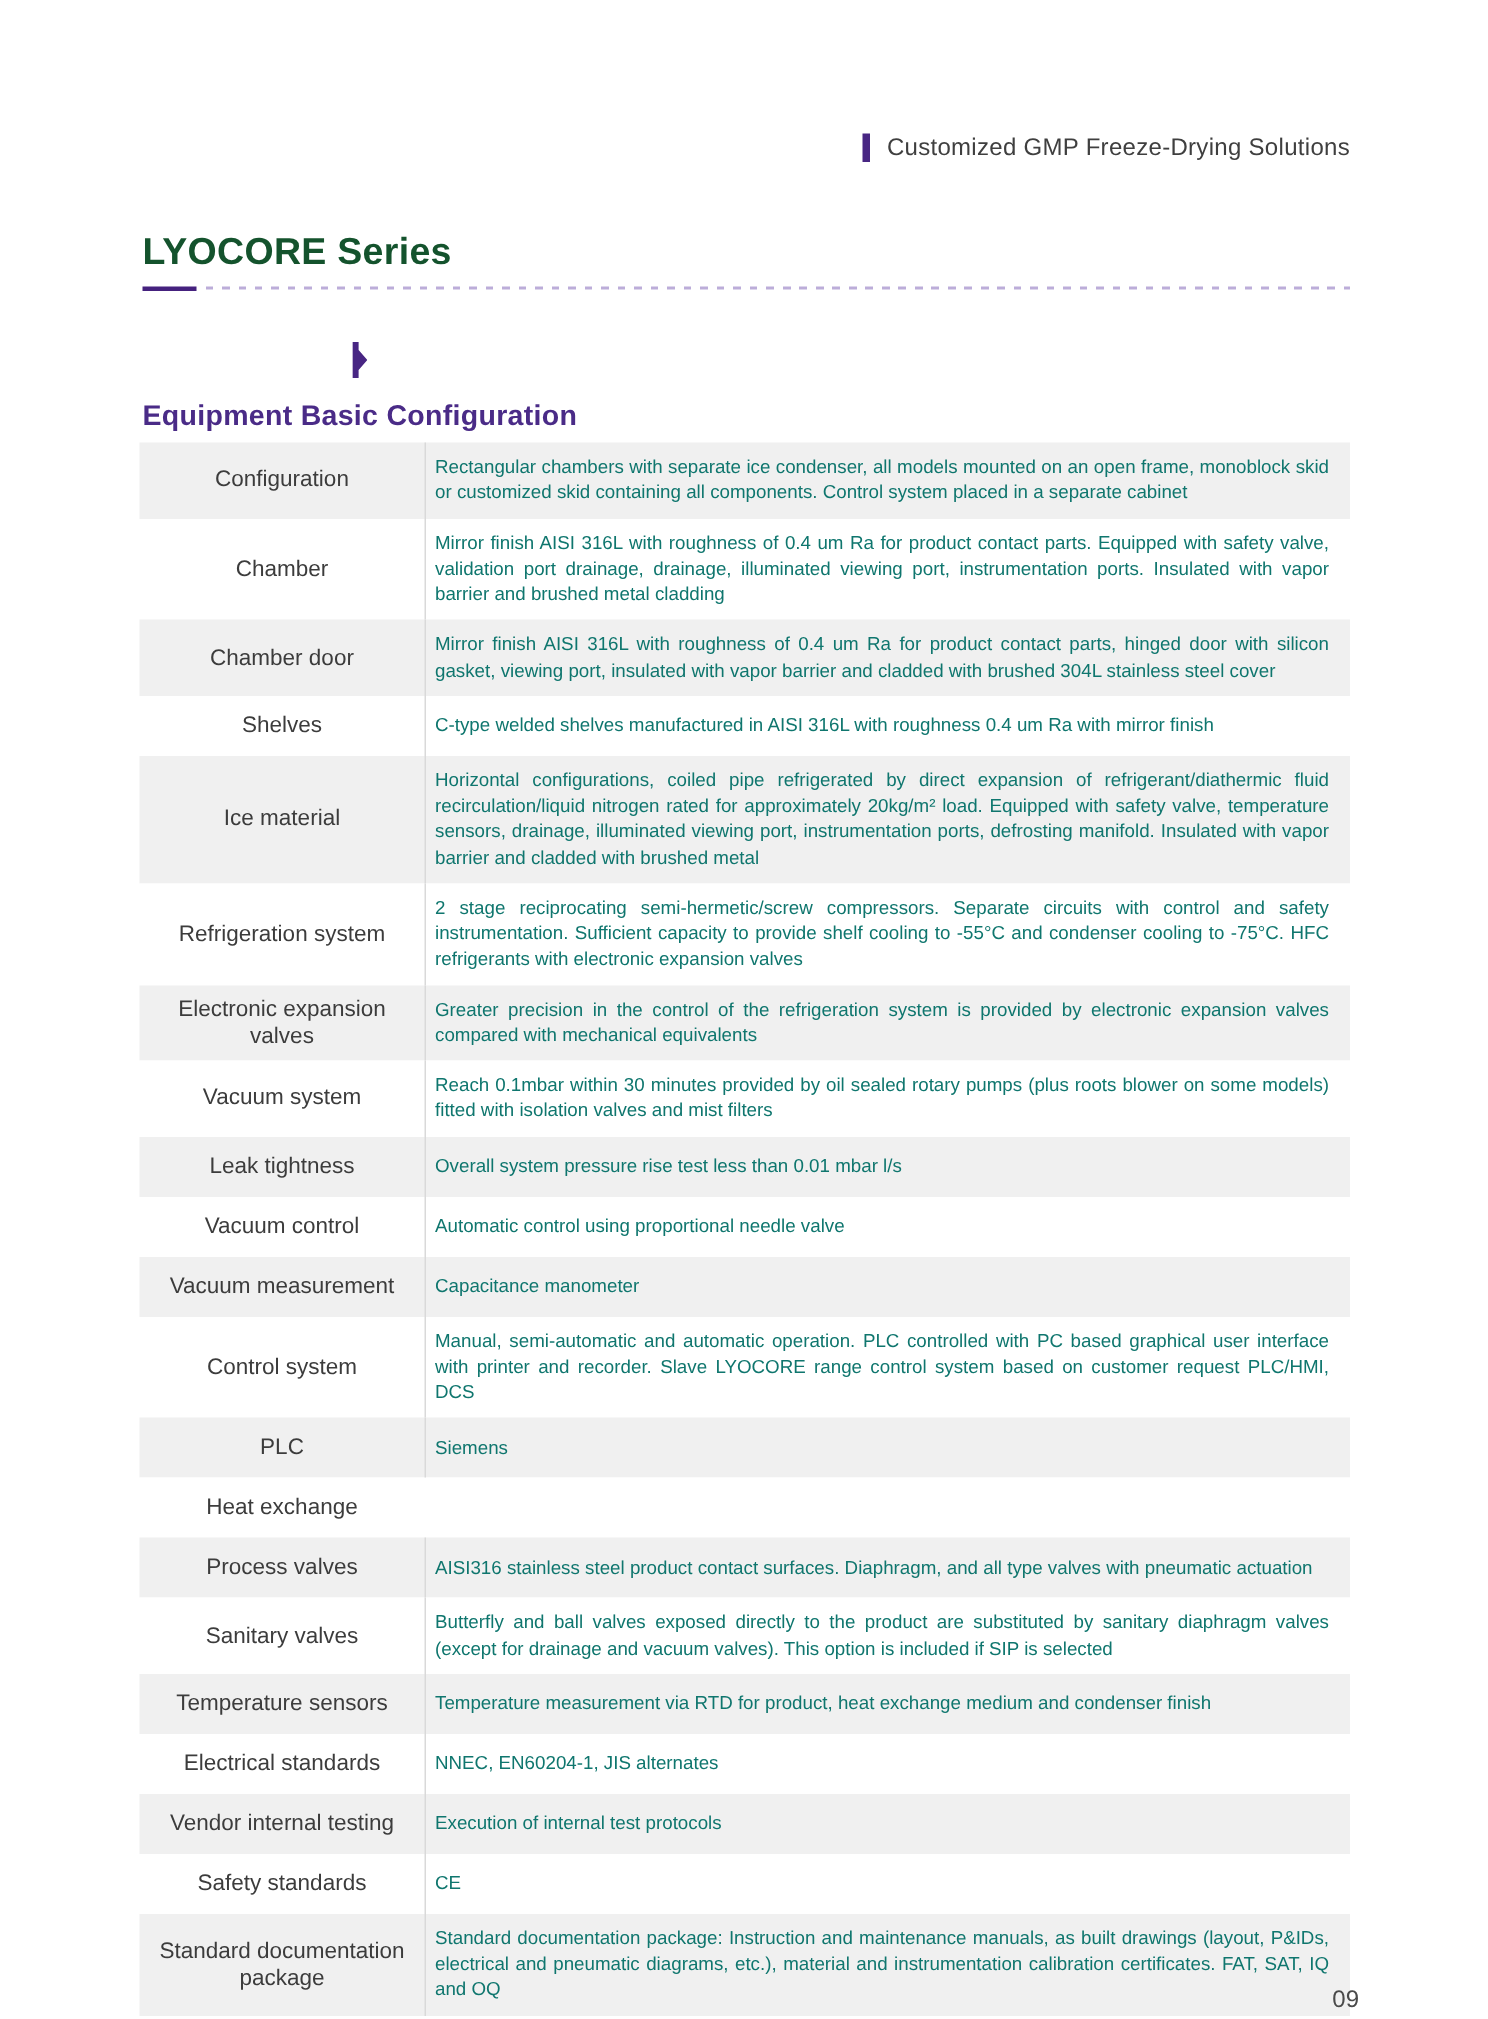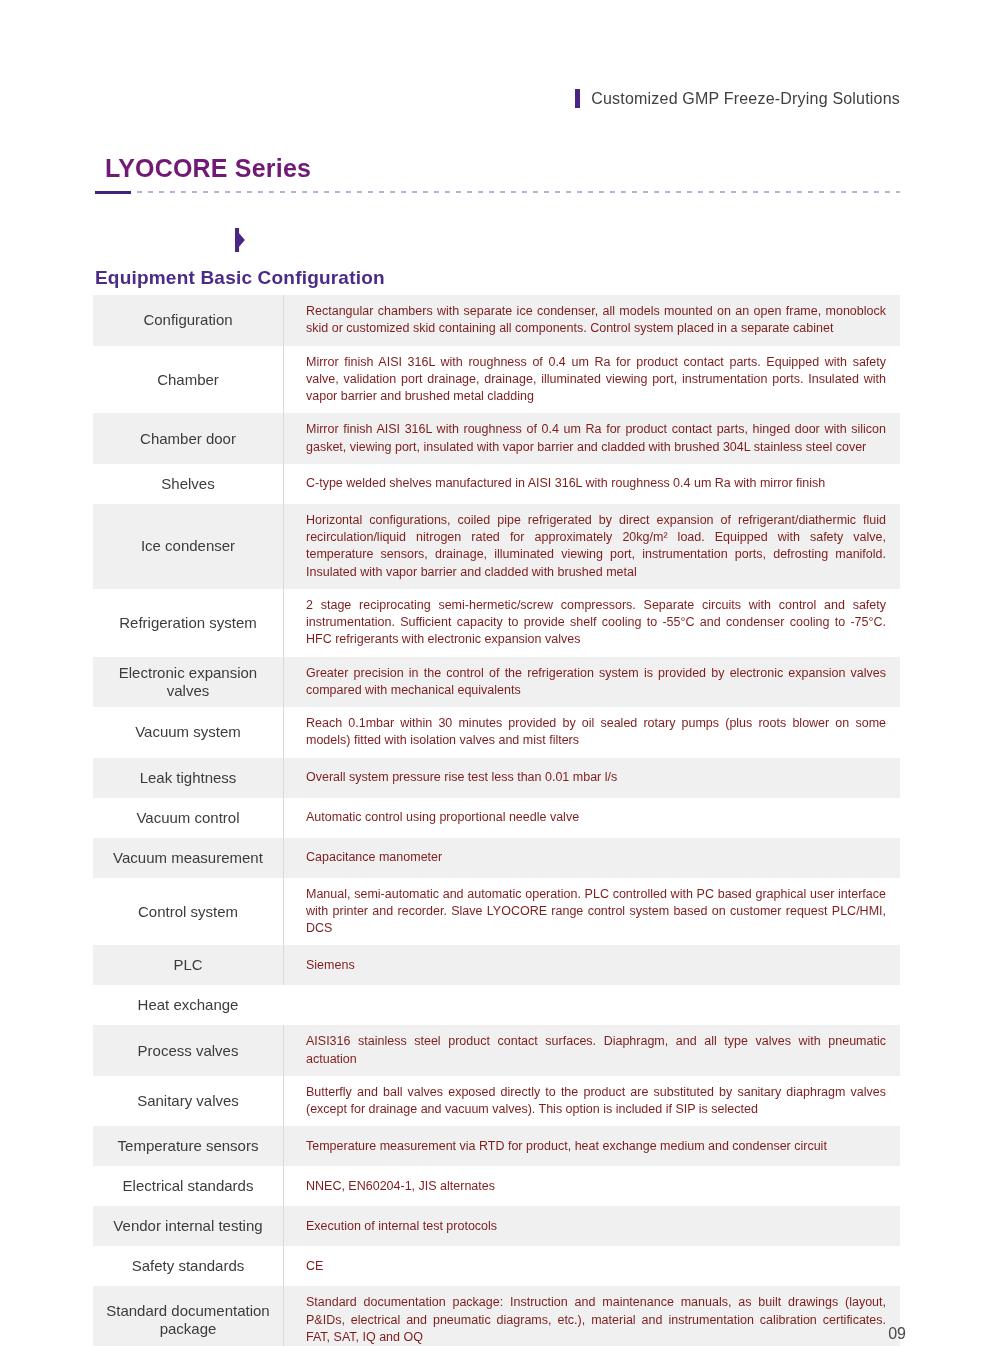--- a/index.html
+++ b/index.html
@@ -32,24 +32,24 @@
   .tag-text {
     font-size: 16px;
     color: #3f3f3f;
     letter-spacing: 0.2px;
   }
 
   
   .series-title {
     position: absolute;
     top: 112px;
-    left: 105px;
+    left: 95px;
     font-size: 25px;
     font-weight: 600;
-    color: #701a75;
+    color: #14532d;
     letter-spacing: 0.2px;
   }
   .title-rule {
     position: absolute;
     top: 148px;
     left: 95px;
     right: 92px;
     height: 4px;
     display: flex;
     align-items: center;
@@ -116,23 +116,23 @@
     padding: 7px 10px;
     font-size: 15px;
     color: #3c3c3c;
     line-height: 1.18;
   }
   .cell-value {
     flex: 1;
     border-left: 1px solid #d9d9d9;
     display: flex;
     align-items: center;
-    padding: 8px 14px 8px 22px;
+    padding: 8px 14px 8px 6px;
     font-size: 12.5px;
-    color: #7f1d1d;
+    color: #0f766e;
     line-height: 1.38;
   }
   .cell-value span {
     display: block;
     text-align: justify;
     width: 100%;
   }
 
   
   .page-num {
@@ -204,21 +204,21 @@
           <span>Mirror finish AISI 316L with roughness of 0.4 um Ra for product contact parts, hinged door with silicon gasket, viewing port, insulated with vapor barrier and cladded with brushed 304L stainless steel cover</span>
         </div>
       </div>
       <div class="row">
         <div class="cell-label">Shelves</div>
         <div class="cell-value">
           <span>C-type welded shelves manufactured in AISI 316L with roughness 0.4 um Ra with mirror finish</span>
         </div>
       </div>
       <div class="row">
-        <div class="cell-label">Ice condenser</div>
+        <div class="cell-label">Ice material</div>
         <div class="cell-value">
           <span>Horizontal configurations, coiled pipe refrigerated by direct expansion of refrigerant/diathermic fluid recirculation/liquid nitrogen rated for approximately 20kg/m² load. Equipped with safety valve, temperature sensors, drainage, illuminated viewing port, instrumentation ports, defrosting manifold. Insulated with vapor barrier and cladded with brushed metal</span>
         </div>
       </div>
       <div class="row">
         <div class="cell-label">Refrigeration system</div>
         <div class="cell-value">
           <span>2 stage reciprocating semi-hermetic/screw compressors. Separate circuits with control and safety instrumentation. Sufficient capacity to provide shelf cooling to -55°C and condenser cooling to -75°C. HFC refrigerants with electronic expansion valves</span>
         </div>
       </div>
@@ -275,21 +275,21 @@
       </div>
       <div class="row">
         <div class="cell-label">Sanitary valves</div>
         <div class="cell-value">
           <span>Butterfly and ball valves exposed directly to the product are substituted by sanitary diaphragm valves (except for drainage and vacuum valves). This option is included if SIP is selected</span>
         </div>
       </div>
       <div class="row">
         <div class="cell-label">Temperature sensors</div>
         <div class="cell-value">
-          <span>Temperature measurement via RTD for product, heat exchange medium and condenser circuit</span>
+          <span>Temperature measurement via RTD for product, heat exchange medium and condenser finish</span>
         </div>
       </div>
       <div class="row">
         <div class="cell-label">Electrical standards</div>
         <div class="cell-value">
           <span>NNEC, EN60204-1, JIS alternates</span>
         </div>
       </div>
       <div class="row">
         <div class="cell-label">Vendor internal testing</div>

